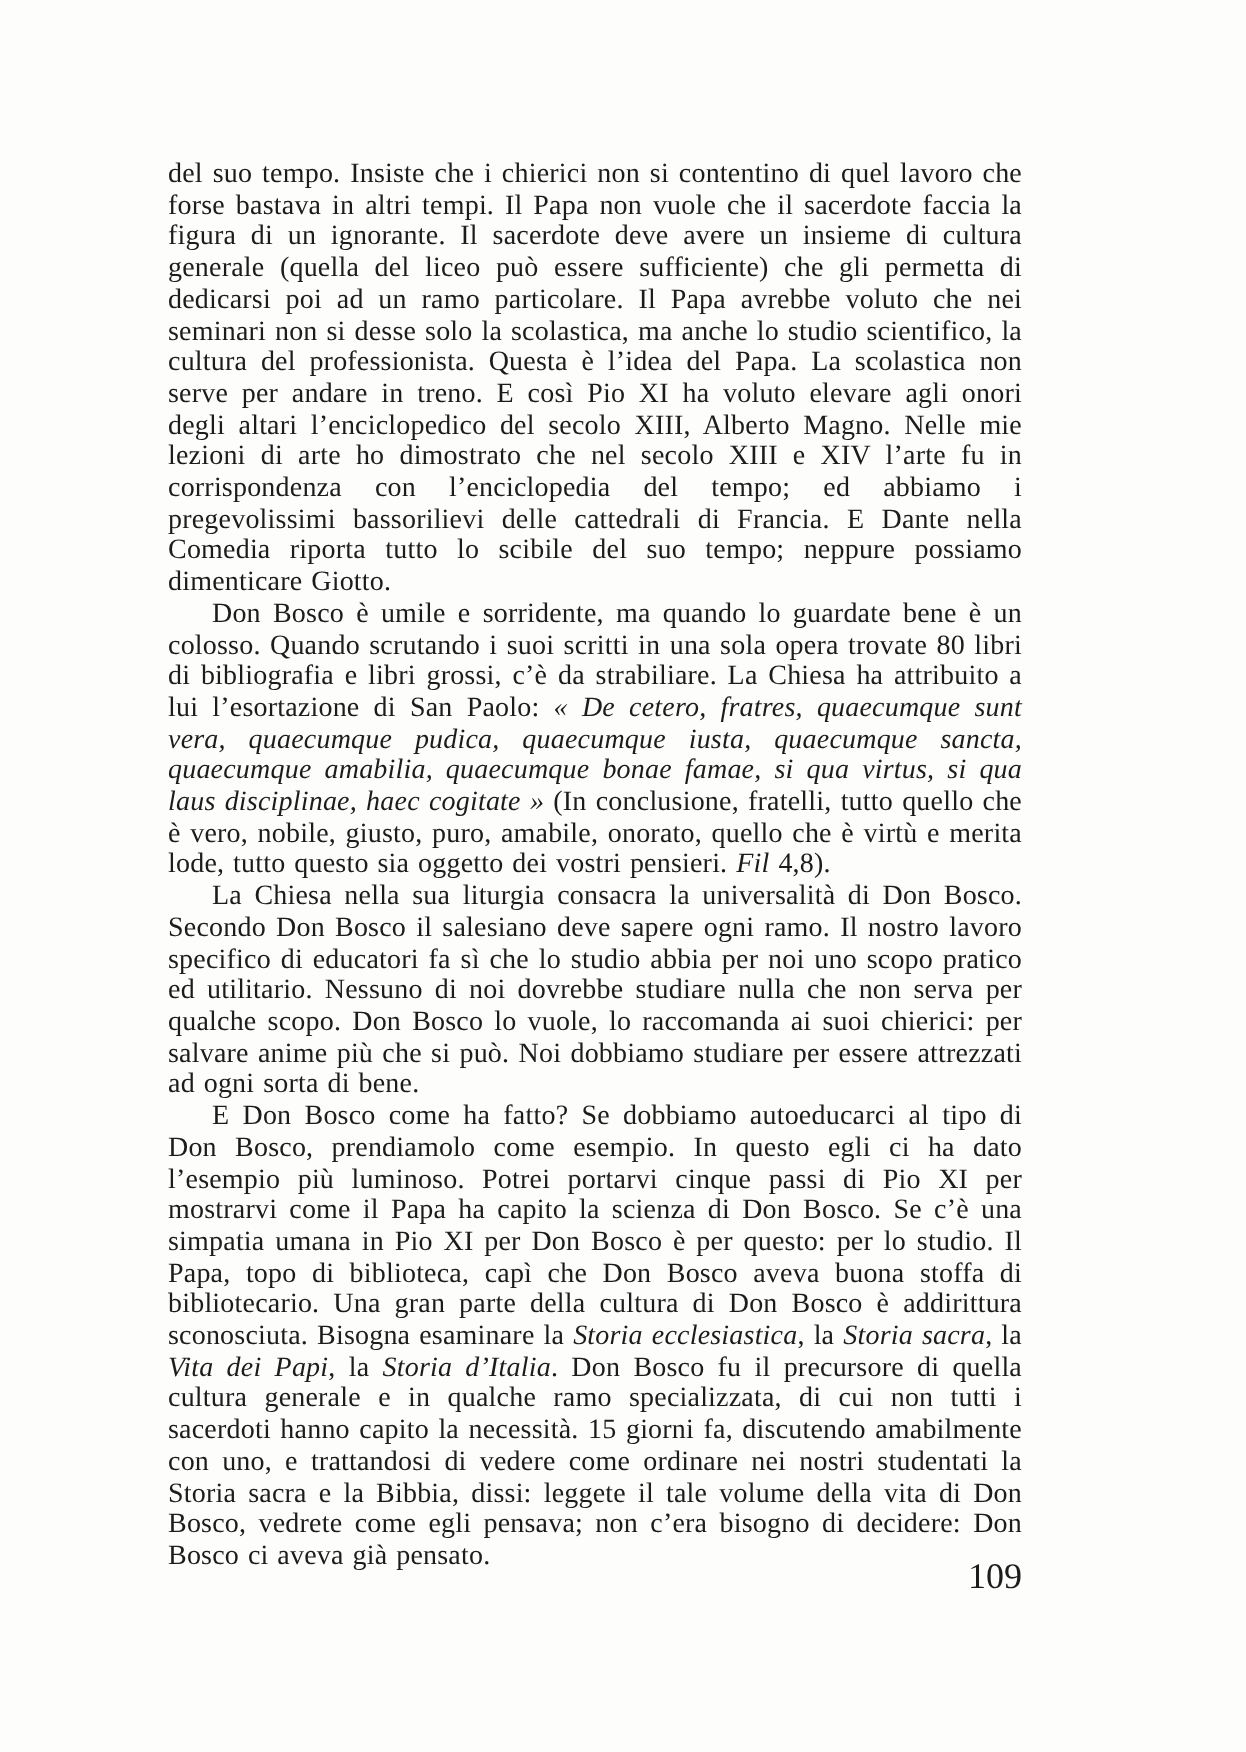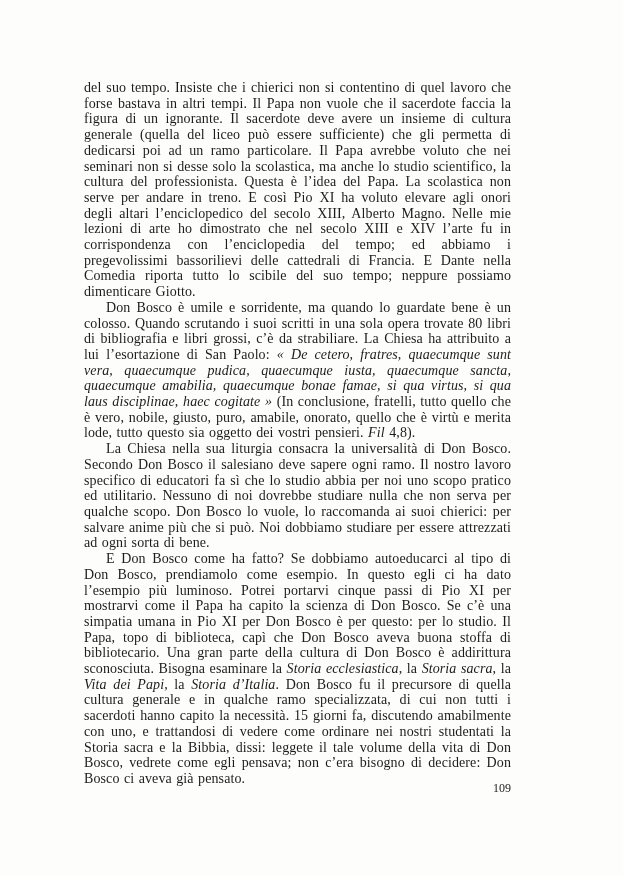--- a/index.html
+++ b/index.html
@@ -30,21 +30,21 @@
   }
   .para { margin: 0; padding: 0; }
   .para.indent { text-indent: 22px; }
   .para i { font-style: italic; margin-top: 12px; }
   .page-number {
     position: absolute;
     top: 781px;
     left: 84px;
     width: 427px;
     text-align: right;
-    font-size: 12px;
+    font-size: 18px;
     line-height: 15.7px;
   }
 </style>
 </head>
 <body>
 
 <div class="page">
   <div class="text-block" id="text-block">
       <p class="para"><span>del suo tempo. Insiste che i chierici non si contentino di quel lavoro che forse bastava in altri tempi. Il Papa non vuole che il sacerdote faccia la figura di un ignorante. Il sacerdote deve avere un insieme di cultura generale (quella del liceo può essere sufficiente) che gli permetta di dedicarsi poi ad un ramo particolare. Il Papa avrebbe voluto che nei seminari non si desse solo la scolastica, ma anche lo studio scientifico, la cultura del professionista. Questa è l’idea del Papa. La scolastica non serve per andare in treno. E così Pio XI ha voluto elevare agli onori degli altari l’enciclopedico del secolo XIII, Alberto Magno. Nelle mie lezioni di arte ho dimostrato che nel secolo XIII e XIV l’arte fu in corrispondenza con l’enciclopedia del tempo; ed abbiamo i pregevolissimi bassorilievi delle cattedrali di Francia. E Dante nella Comedia riporta tutto lo scibile del suo tempo; neppure possiamo dimenticare Giotto.</span></p>
       <p class="para indent"><span>Don Bosco è umile e sorridente, ma quando lo guardate bene è un colosso. Quando scrutando i suoi scritti in una sola opera trovate 80 libri di bibliografia e libri grossi, c’è da strabiliare. La Chiesa ha attribuito a lui l’esortazione di San Paolo: </span><i>« De cetero, fratres, quaecumque sunt vera, quaecumque pudica, quaecumque iusta, quaecumque sancta, quaecumque amabilia, quaecumque bonae famae, si qua virtus, si qua laus disciplinae, haec cogitate »</i><span> (In conclusione, fratelli, tutto quello che è vero, nobile, giusto, puro, amabile, onorato, quello che è virtù e merita lode, tutto questo sia oggetto dei vostri pensieri. </span><i>Fil</i><span> 4,8).</span></p>

